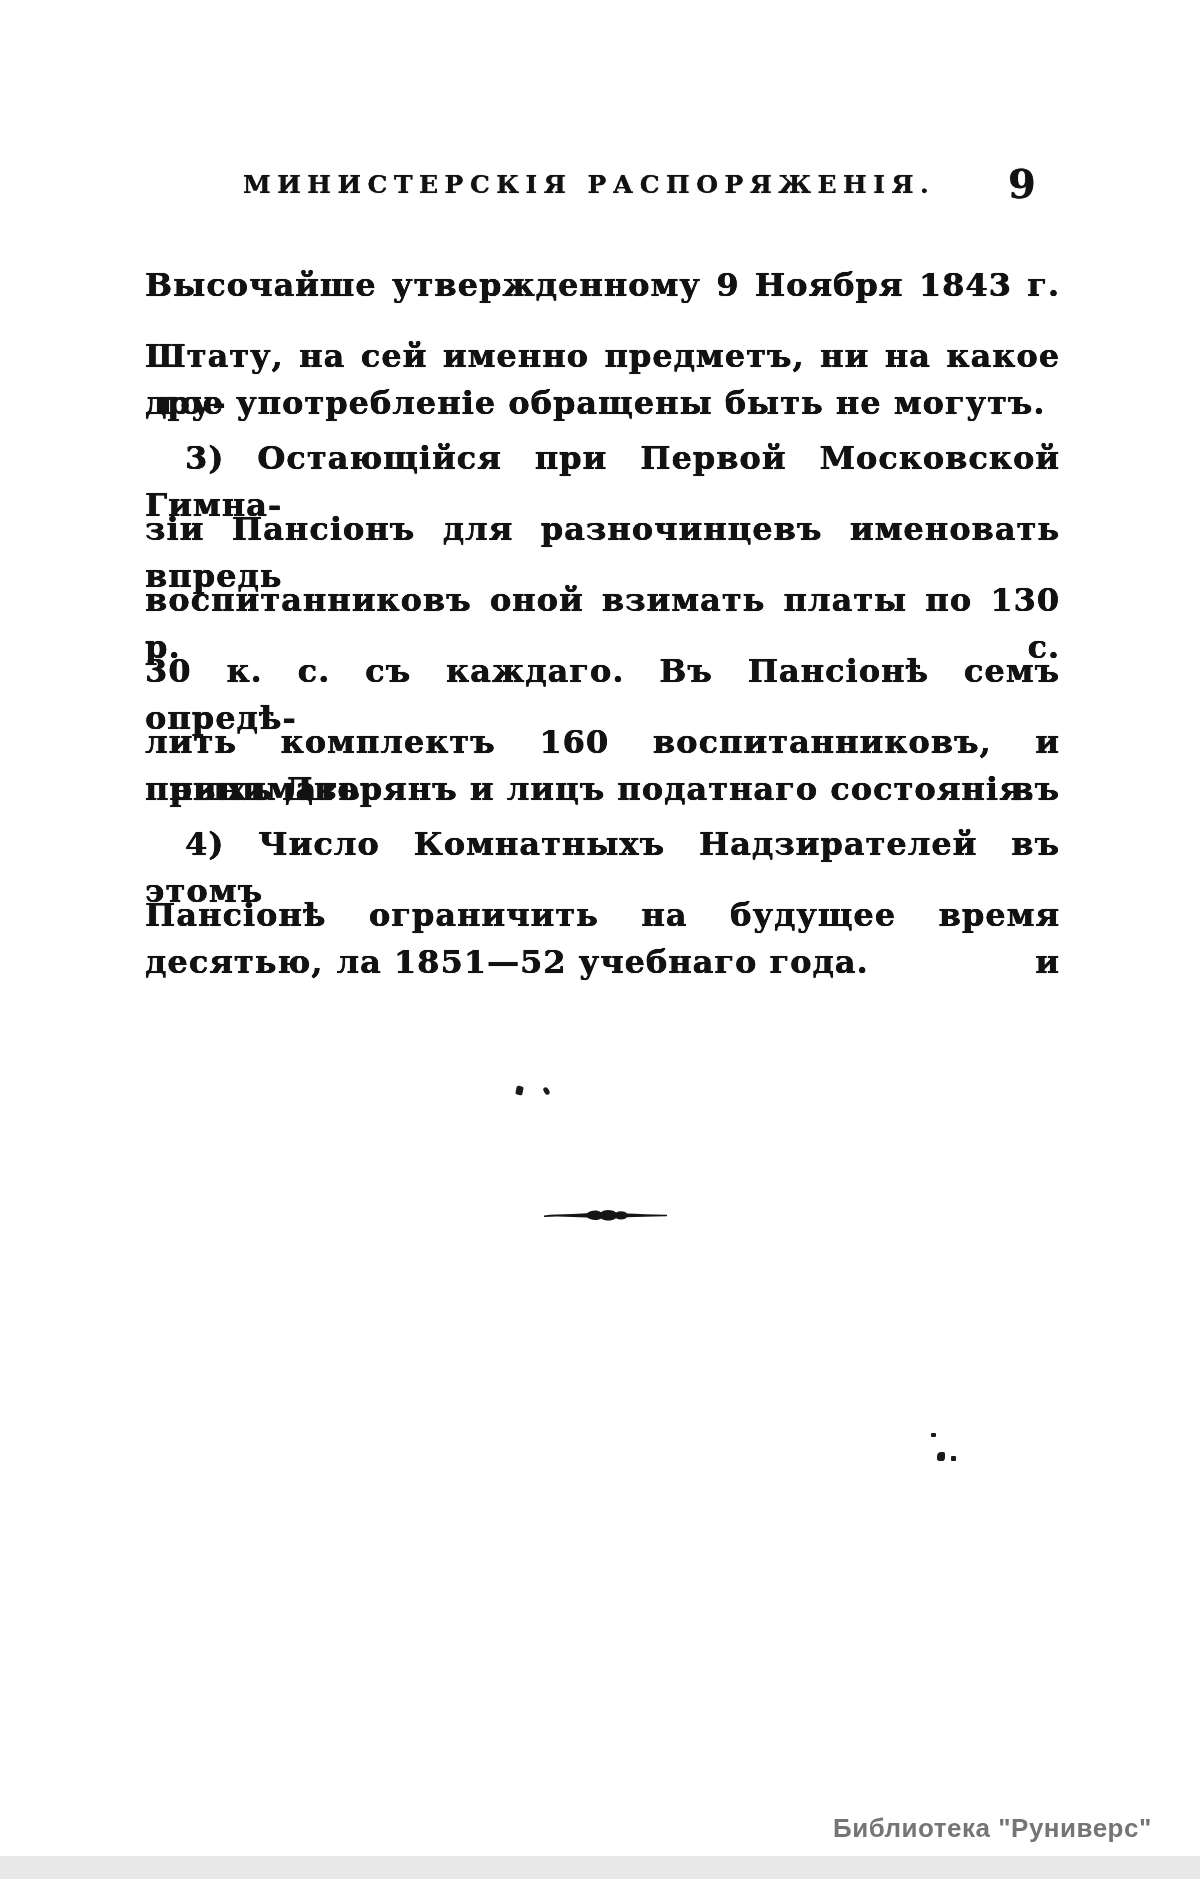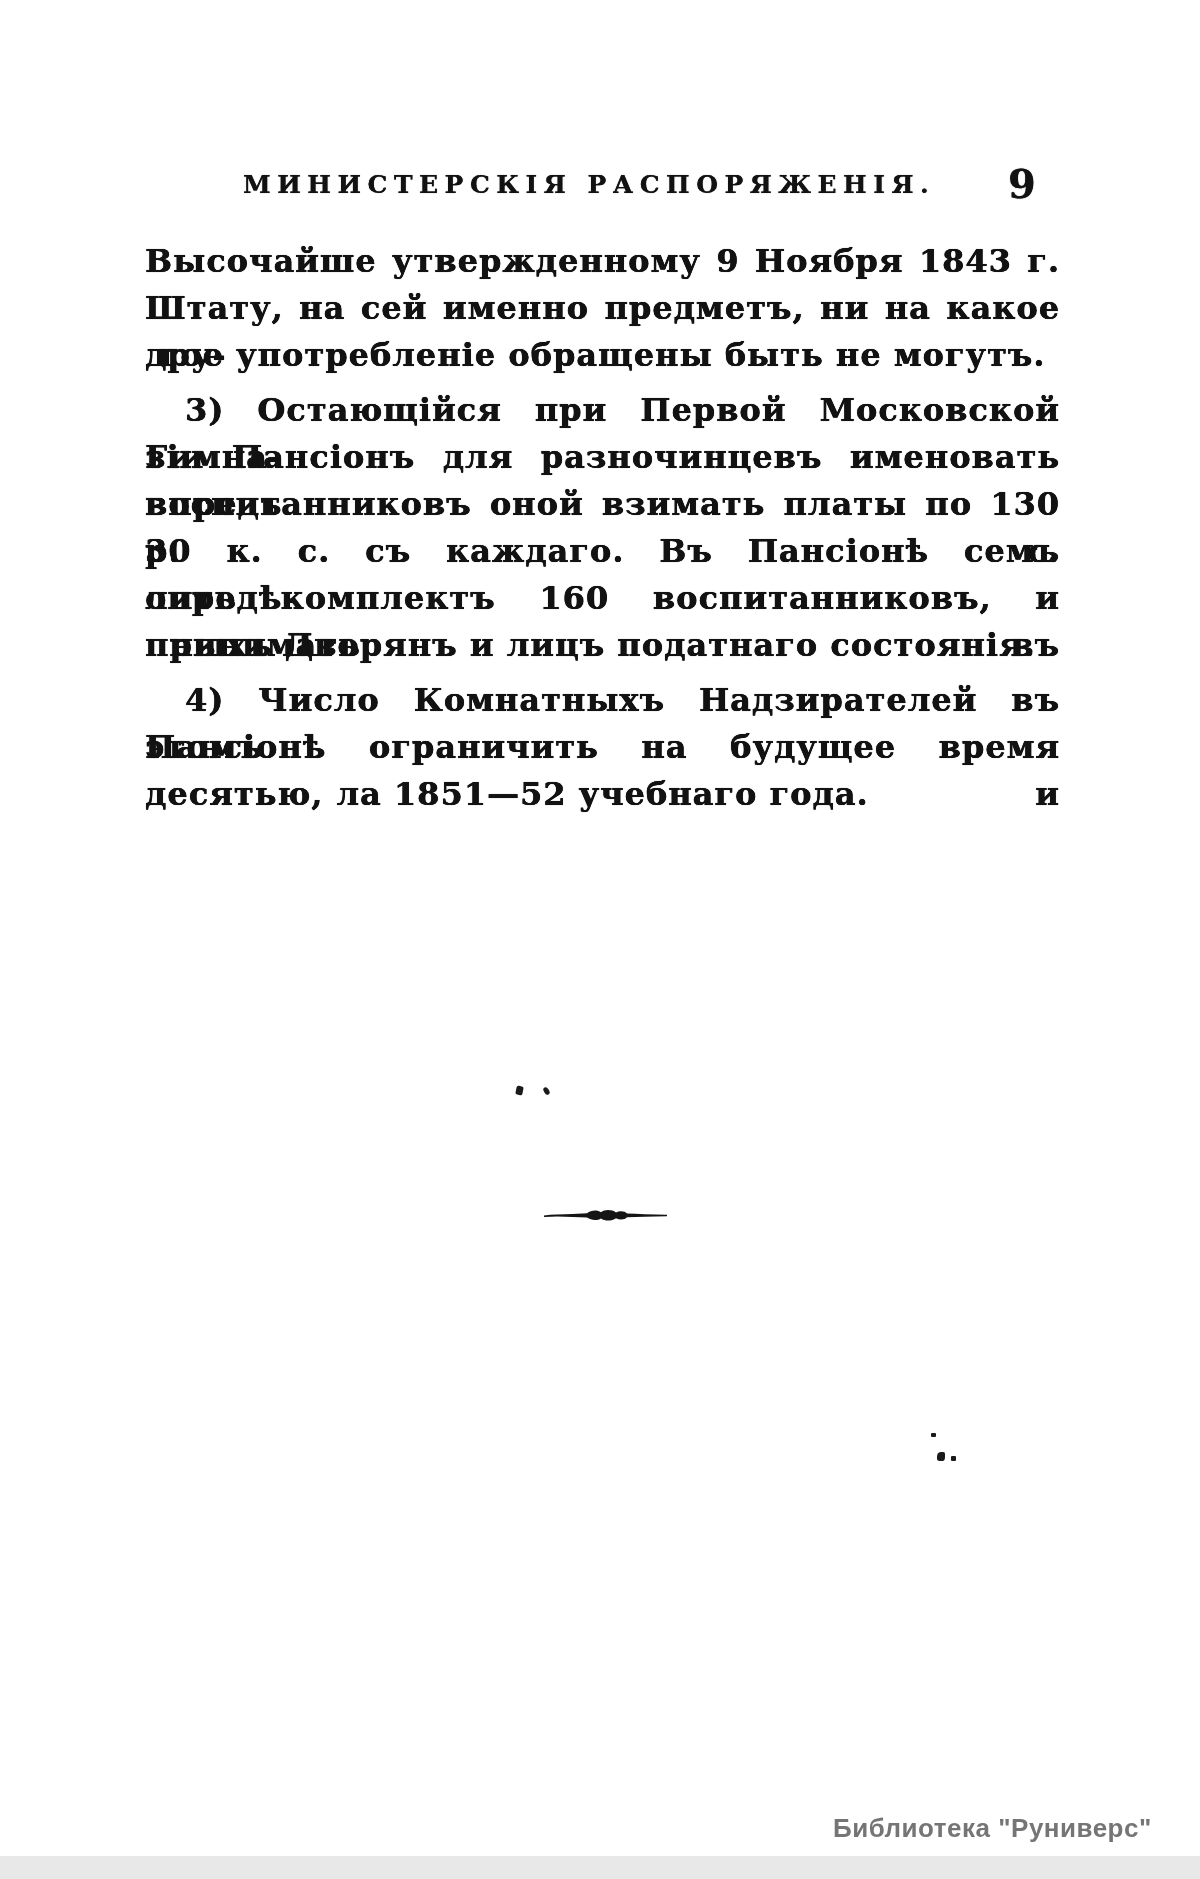--- a/index.html
+++ b/index.html
@@ -41,20 +41,21 @@
     line-height: 47px;
     font-size: 32px;
     font-weight: 700;
     letter-spacing: 1px;
     text-shadow: 0 0 0.7px currentColor, 0.35px 0 currentColor;
     text-align: center;
   }
   .line.justify {
     text-align: justify;
     text-align-last: justify;
+    margin-top: 24px;
   }
   .line.indent { text-indent: 40px; }
   .line.para-gap { margin-top: 8px; }
   .italic { font-style: italic; }
   .divider {
     position: absolute;
     left: 543px;
     top: 1207px;
   }
   .speck {

